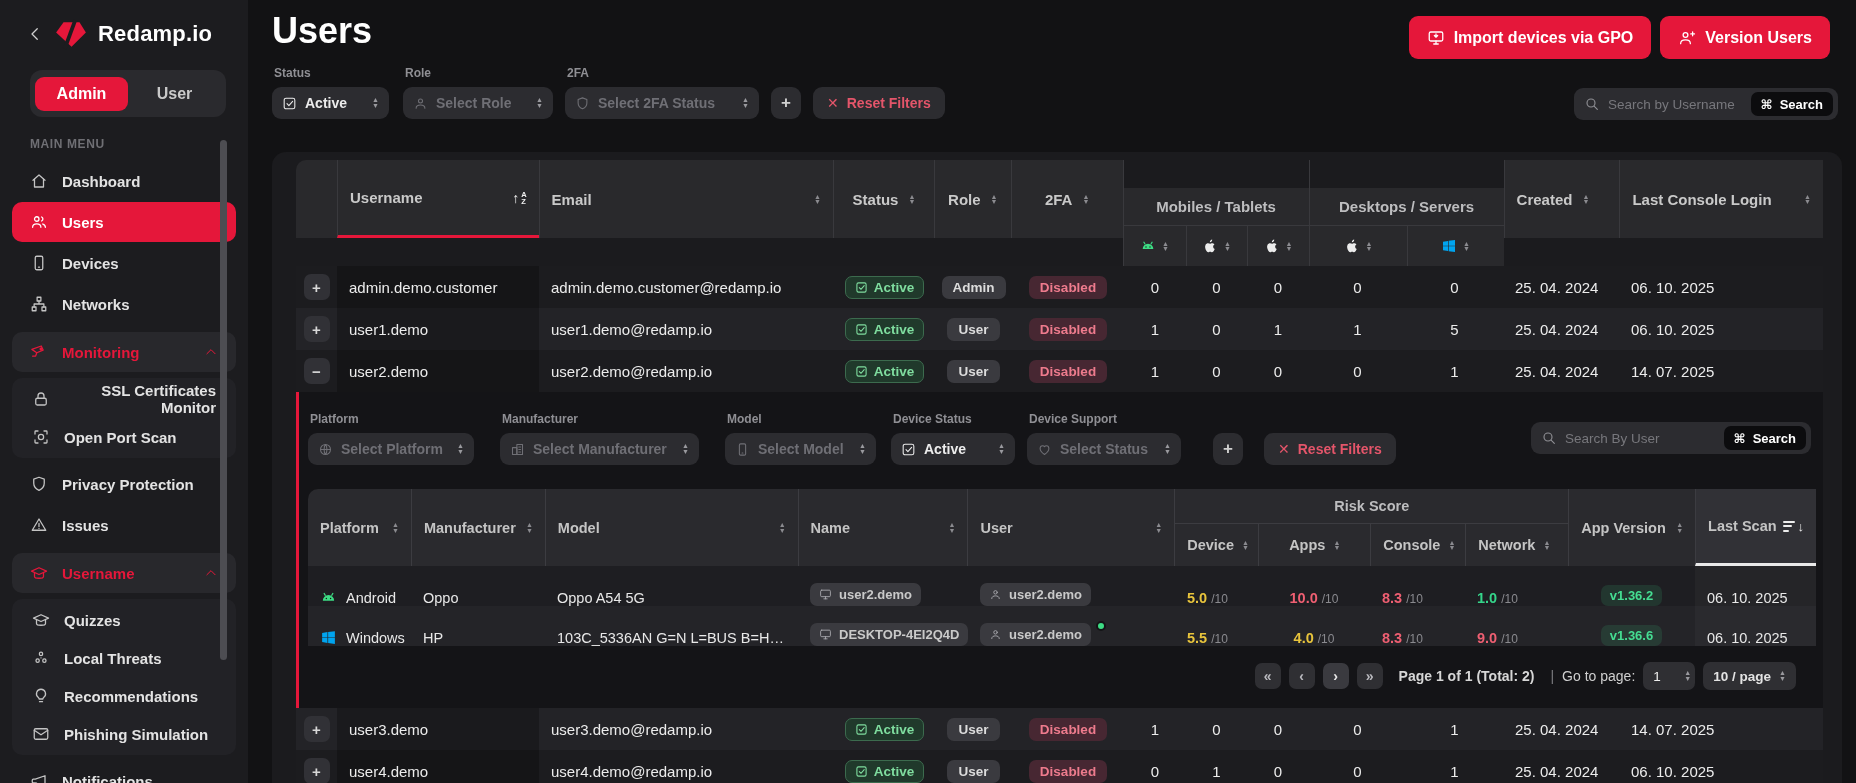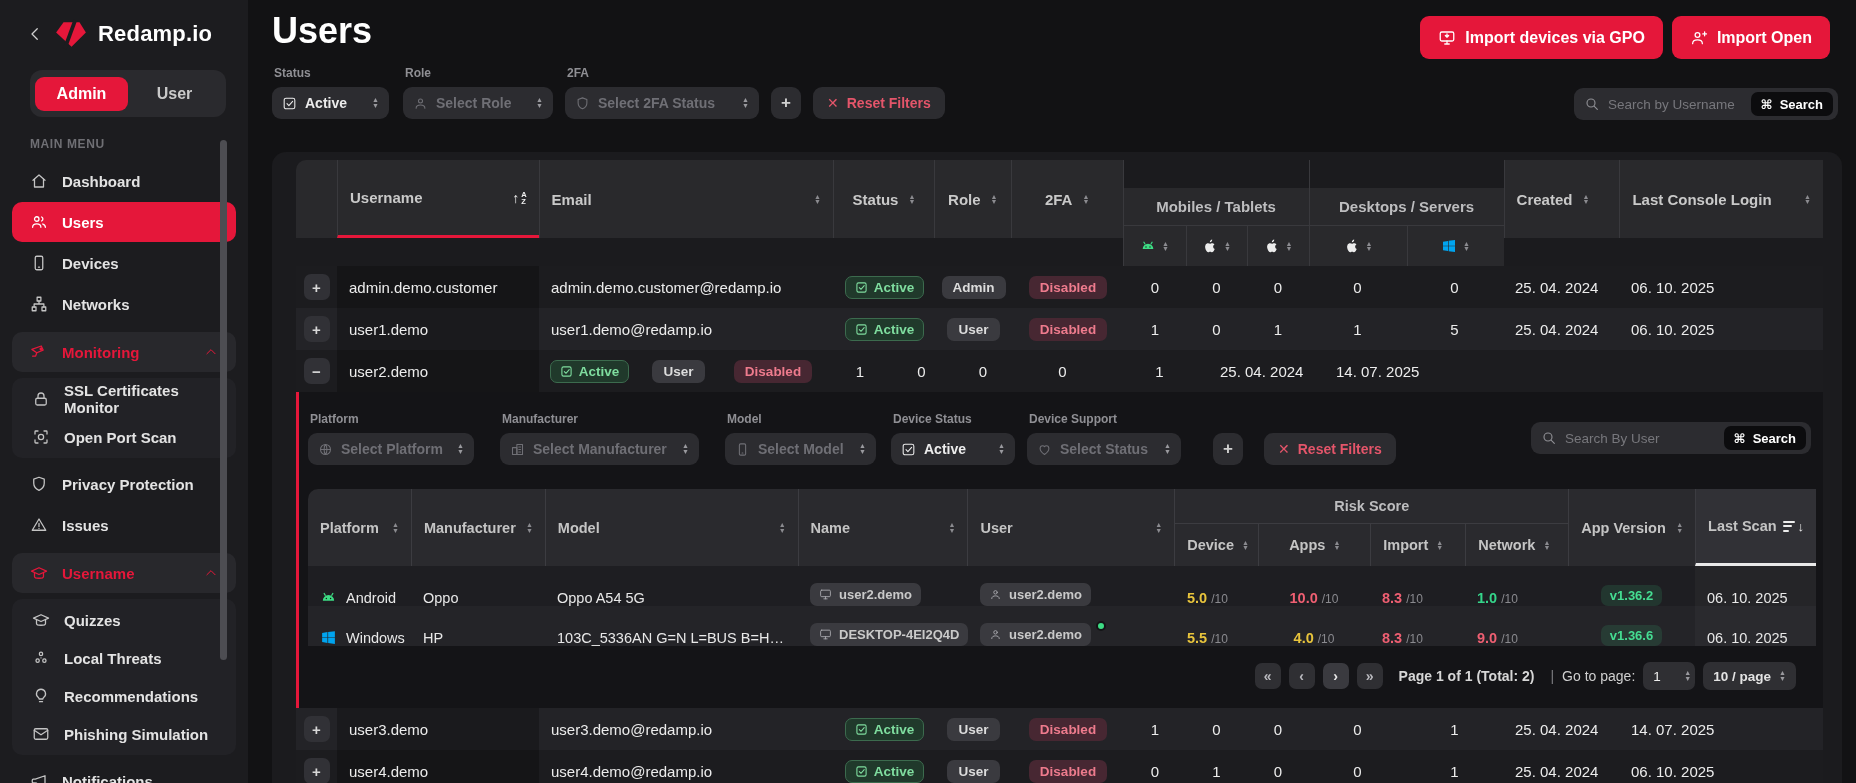--- a/index.html
+++ b/index.html
@@ -16,21 +16,21 @@
   .toggle .seg.on{background:#e5173a;color:#fff;}
   .sb-section{margin:20px 0 10px 30px;font-size:12px;font-weight:700;color:#6f6f74;letter-spacing:.6px;}
   .sb-item{display:flex;align-items:center;gap:14px;height:40px;margin:1px 12px;padding:0 18px;border-radius:10px;font-size:15px;font-weight:600;color:#e3e3e3;cursor:pointer;}
   .sb-item .ic{color:#c4c4c4;}
   .sb-item.active{background:#e5173a;color:#fff;}
   .sb-item.active .ic{color:#fff;}
   .sb-item.accent{color:#e5173a;background:#28282c;margin-top:8px;}
   .sb-item.accent .ic{color:#e5173a;}
   .sb-item .chev{margin-left:auto;color:#e5173a;width:14px;height:14px;}
   .sb-panel{background:#222226;border-radius:10px;margin:6px 12px;padding:2px 0;}
-  .sb-panel .sb-item{margin:0 2px;height:38px;}
+  .sb-panel .sb-item{margin:0 2px;height:38px;text-align:right;}
   .sb-scroll{position:absolute;left:220px;top:140px;width:7px;height:520px;border-radius:4px;background:#4d4d52;}
   
   .page-title{position:absolute;left:272px;top:10px;font-size:36px;font-weight:800;color:#fff;}
   .top-btns{position:absolute;right:26px;top:16px;display:flex;gap:9px;}
   .btn-red{display:flex;align-items:center;gap:9px;background:#e5173a;color:#fff;font-size:16px;font-weight:700;height:43px;padding:0 18px;border-radius:9px;cursor:pointer;}
   .filters{position:absolute;left:272px;top:66px;display:flex;align-items:flex-end;}
   .fgroup{display:flex;flex-direction:column;}
   .flabel{font-size:12px;font-weight:700;color:#8f8f94;margin:0 0 7px 2px;height:14px;}
   .select{display:flex;align-items:center;gap:8px;background:#2c2c30;border-radius:9px;height:32px;padding:0 10px;font-size:14px;color:#6f6f75;cursor:pointer;}
   .select .val{color:#6f6f75;font-weight:600;}
@@ -377,21 +377,21 @@
   <div class="btn-red">
     <svg class="ic">
         <use href="#i-monitordown"></use>
       </svg>
     <span>Import devices via GPO</span>
   </div>
   <div class="btn-red">
     <svg class="ic">
         <use href="#i-personplus"></use>
       </svg>
-    <span>Import Open</span>
+    <span>Version Users</span>
   </div>
 </div>
 
 <div class="filters">
   <div class="fgroup" style="width:117px;margin-right:14px;">
     <div class="flabel">Status</div>
     <div class="select set">
       <svg class="ic lead" style="width:15px;height:15px">
           <use href="#i-checksq"></use>
         </svg>
@@ -620,20 +620,21 @@
     <div class="td c10 center">5</div>
     <div class="td c11">25. 04. 2024</div>
     <div class="td c12">06. 10. 2025</div>
   </div>
 
   <div class="trow">
     <div class="td c0 center">
           <button class="expbtn">−</button>
         </div>
     <div class="td c1 shade">user2.demo</div>
+    <div class="td c2">user2.demo@redamp.io</div>
     <div class="td c3 center">
           <span class="badge-active">
             <svg class="ic">
               <use href="#i-checksq"></use>
             </svg>
             <span>Active</span>
           </span>
         </div>
     <div class="td c4 center">
           <span class="badge-role">User</span>
@@ -787,21 +788,21 @@
                   </span>
                 </div>
             <div class="sth" style="width:112px;gap:8px;justify-content:center">
                   <span>Apps</span>
                   <span class="sort">
                     <b>▲</b>
                     <b>▼</b>
                   </span>
                 </div>
             <div class="sth" style="width:95px;gap:8px">
-                  <span>Import</span>
+                  <span>Console</span>
                   <span class="sort">
                     <b>▲</b>
                     <b>▼</b>
                   </span>
                 </div>
             <div class="sth" style="width:103px;gap:8px">
                   <span>Network</span>
                   <span class="sort">
                     <b>▲</b>
                     <b>▼</b>

